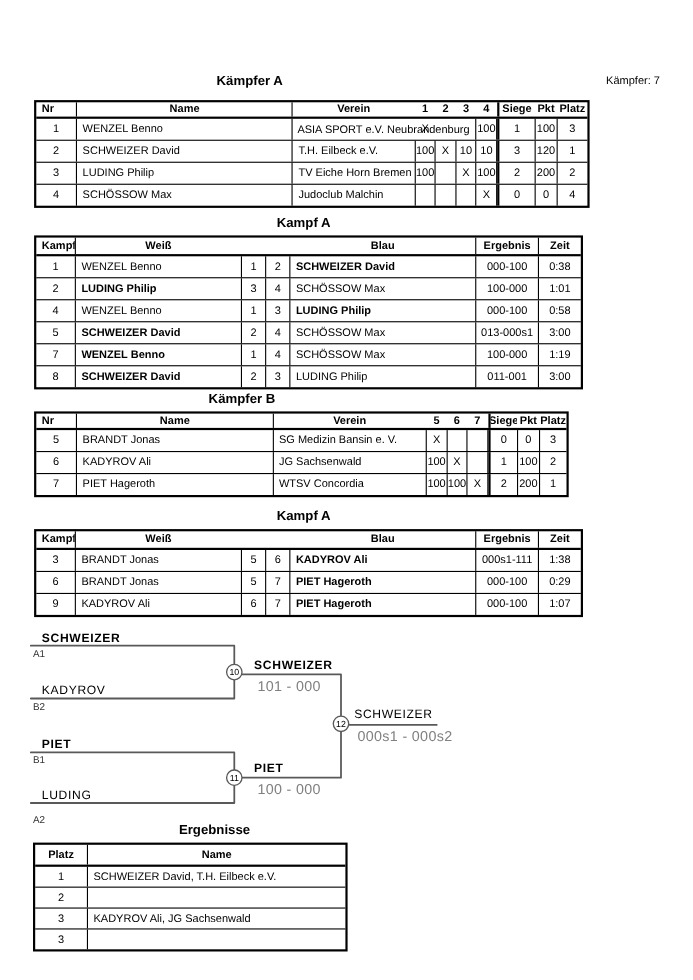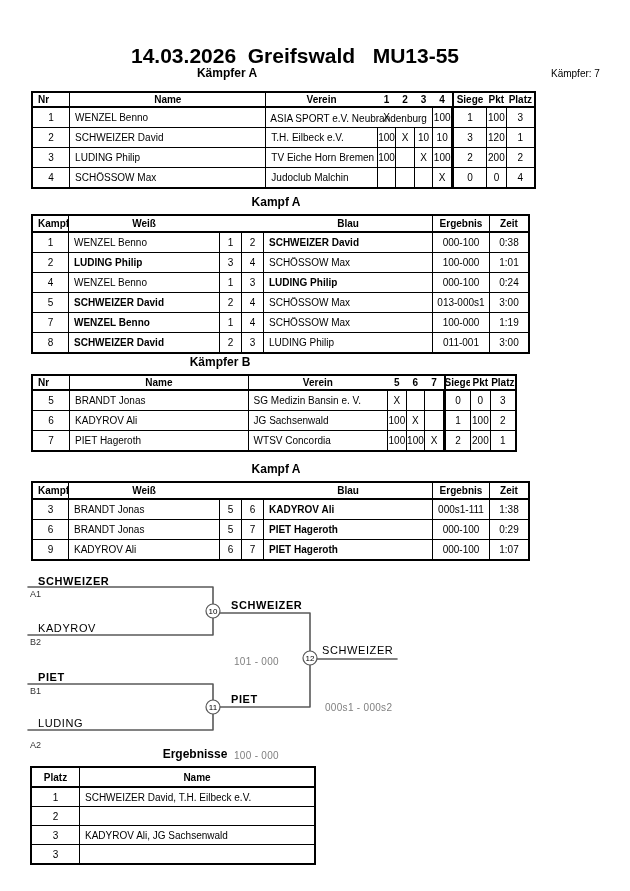--- a/index.html
+++ b/index.html
@@ -52,28 +52,27 @@
   .res .thead{height:18px;}
   .res .tbody .trow{height:18px;}
   .c-platz2{width:48px;} .c-name2{width:234px;}
 
   
   .bracket-svg{position:absolute;left:0;top:0;width:630px;height:891px;}
   .bk{position:absolute;white-space:nowrap;}
   .bk-name{font-size:11px;font-weight:bold;letter-spacing:0.6px;}
   .bk-name.reg{font-weight:normal;}
   .bk-seed{font-size:9px;color:#333;}
-  .bk-score{font-size:10px;color:#808080;letter-spacing:0.3px;margin-top:40px;}
+  .bk-score{font-size:13px;color:#808080;letter-spacing:0.3px;}
 </style>
 </head>
 <body>
 
 <div class="page">
 
-  <div class="title">14.03.2026  Greifswald   MU13-55</div>
   <div class="heading" style="left:227px;top:66px;">Kämpfer A</div>
   <div class="fighter-count">Kämpfer: 7</div>
 
   <div class="tbl pool poolA" style="left:31px;top:91px;width:505px;">
     <div class="thead">
       <div class="cell c-nr left">Nr</div>
       <div class="cell c-name center">Name</div>
       <div class="cell c-verein center">Verein</div>
       <div class="cell c-g c-g1">1</div>
       <div class="cell c-g c-g2">2</div>
@@ -213,21 +212,21 @@
           <div class="cell c-zeit center last">1:01</div>
         </div>
 
         <div class="trow">
           <div class="cell c-kampf center">4</div>
           <div class="cell c-weiss left">WENZEL Benno</div>
           <div class="cell c-n">1</div>
           <div class="cell c-n">3</div>
           <div class="cell c-blau left bold">LUDING Philip</div>
           <div class="cell c-erg center">000-100</div>
-          <div class="cell c-zeit center last">0:24</div>
+          <div class="cell c-zeit center last">0:58</div>
         </div>
 
         <div class="trow">
           <div class="cell c-kampf center">5</div>
           <div class="cell c-weiss left bold">SCHWEIZER David</div>
           <div class="cell c-n">2</div>
           <div class="cell c-n">4</div>
           <div class="cell c-blau left">SCHÖSSOW Max</div>
           <div class="cell c-erg center">013-000s1</div>
           <div class="cell c-zeit center last">3:00</div>

